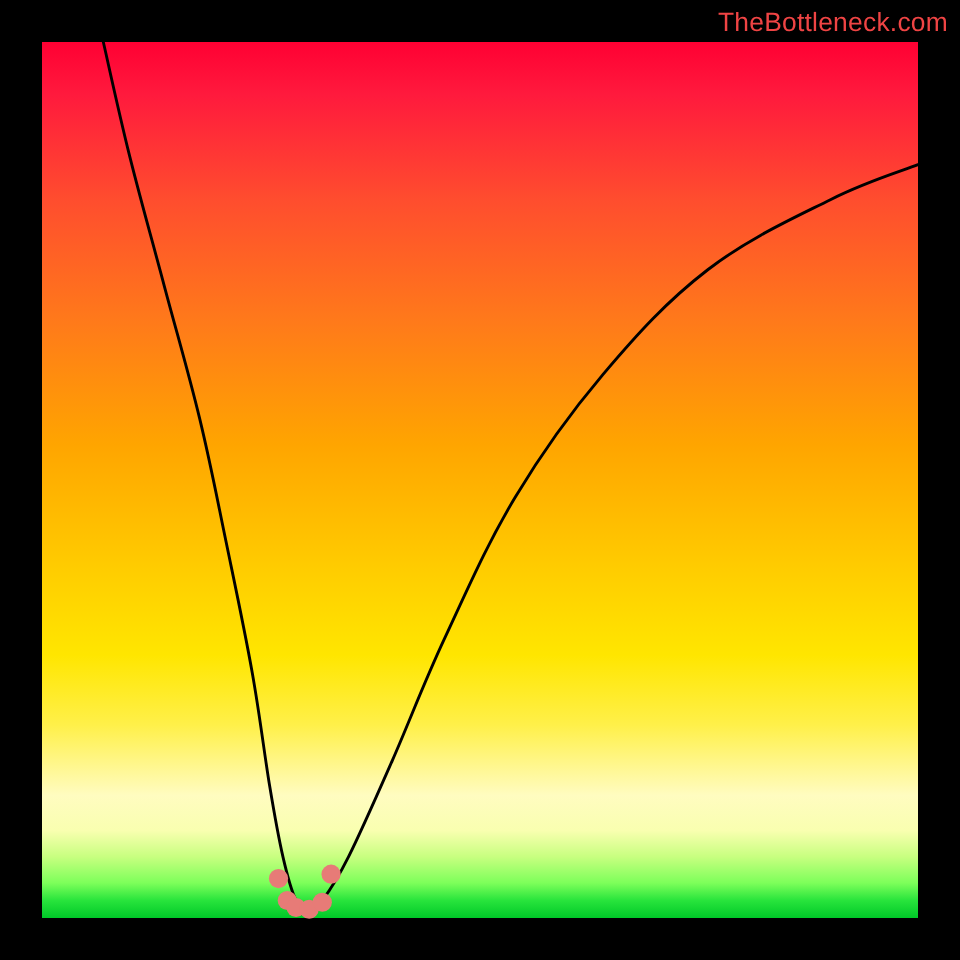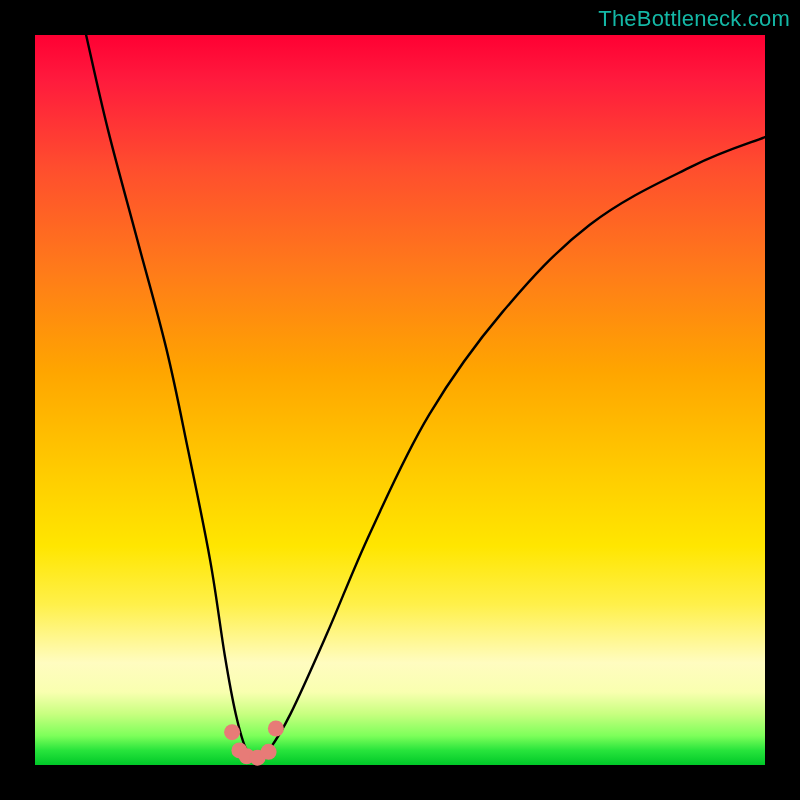--- a/index.html
+++ b/index.html
@@ -41,21 +41,21 @@
       #c8ff80 93%,
       #7dff5a 96%,
       #28e43c 98%,
       #00c828 100%
     );
   }
   .watermark {
     position: absolute;
     top: 6px;
     right: 10px;
-    color: #14b8a6;
+    color: #ef4444;
     font-size: 22px;
     font-weight: 500;
     letter-spacing: 0.2px;
   }
   svg.curve {
     position: absolute;
     top: 0;
     left: 0;
     width: 730px;
     height: 730px;

